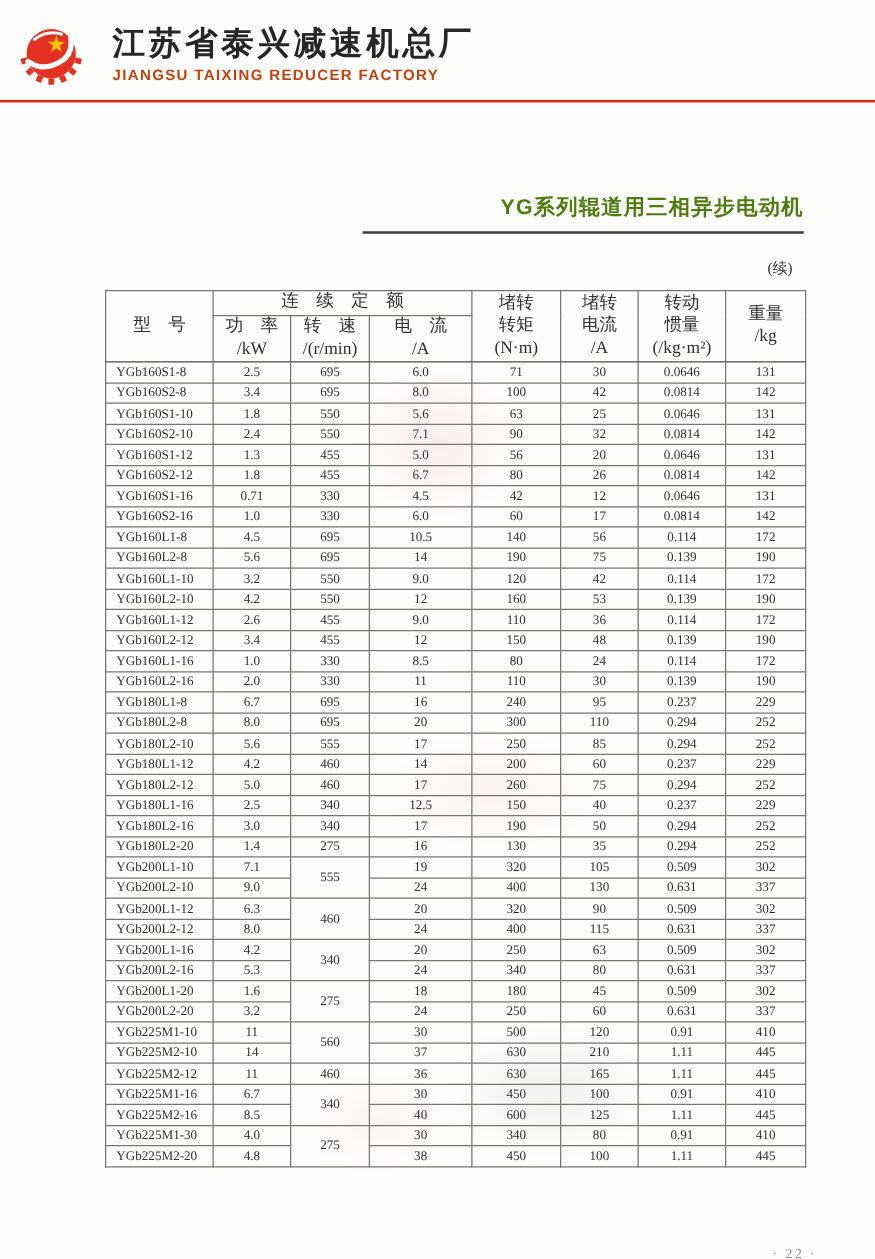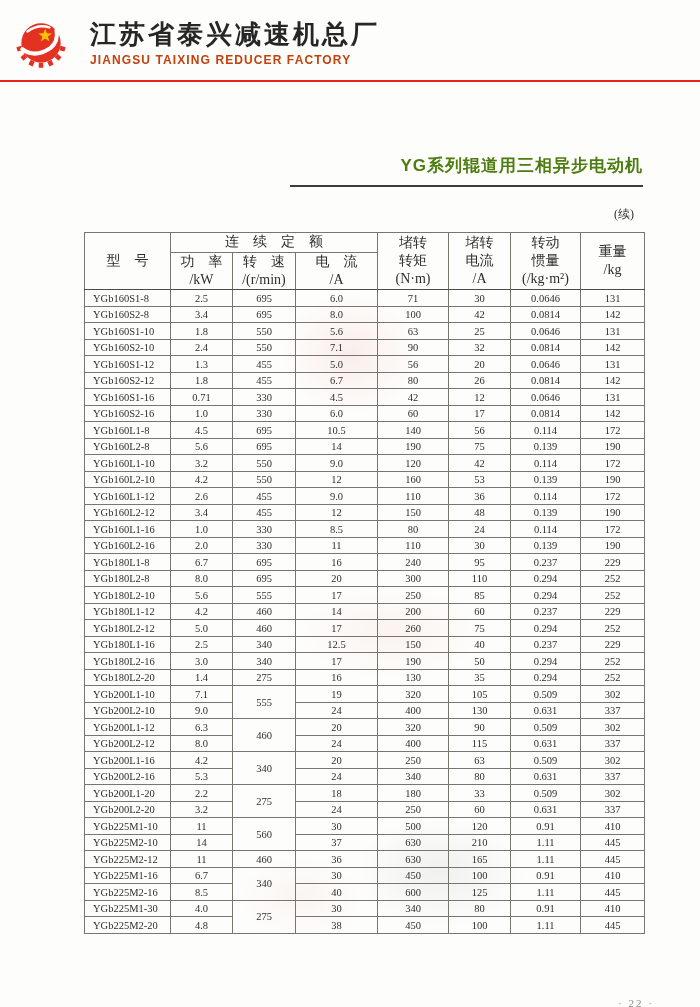--- a/index.html
+++ b/index.html
@@ -436,25 +436,25 @@
           <td class="model">YGb200L2-16</td>
           <td>5.3</td>
           <td>24</td>
           <td>340</td>
           <td>80</td>
           <td>0.631</td>
           <td>337</td>
         </tr>
         <tr>
           <td class="model">YGb200L1-20</td>
-          <td>2.2</td>
+          <td>1.6</td>
           <td class="speed" rowspan="2">275</td>
           <td>18</td>
           <td>180</td>
-          <td>33</td>
+          <td>45</td>
           <td>0.509</td>
           <td>302</td>
         </tr>
         <tr>
           <td class="model">YGb200L2-20</td>
           <td>3.2</td>
           <td>24</td>
           <td>250</td>
           <td>60</td>
           <td>0.631</td>

